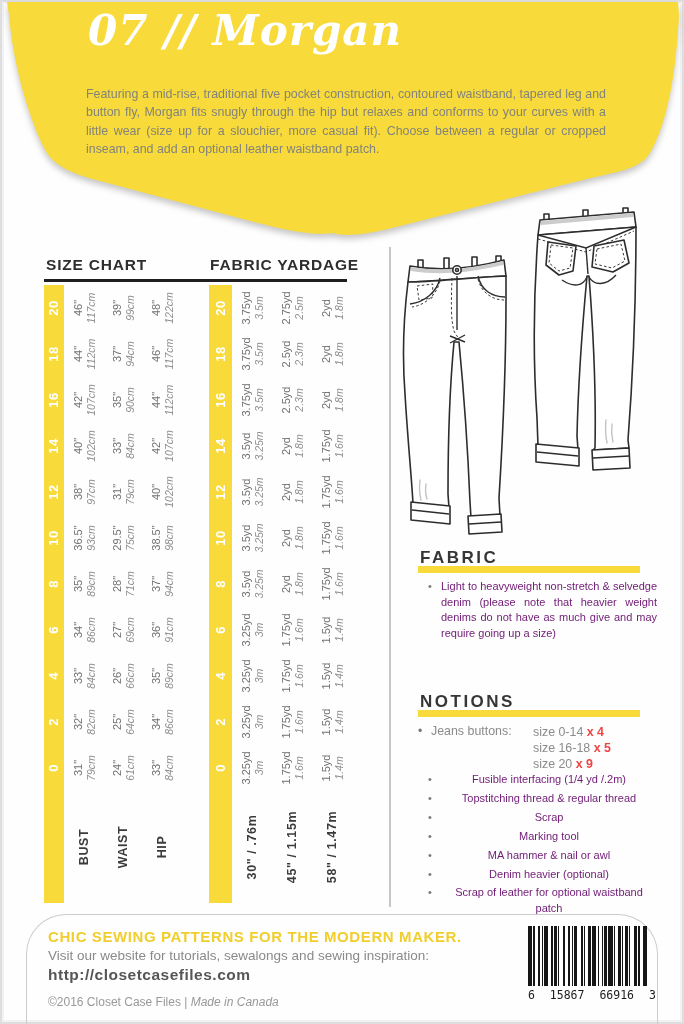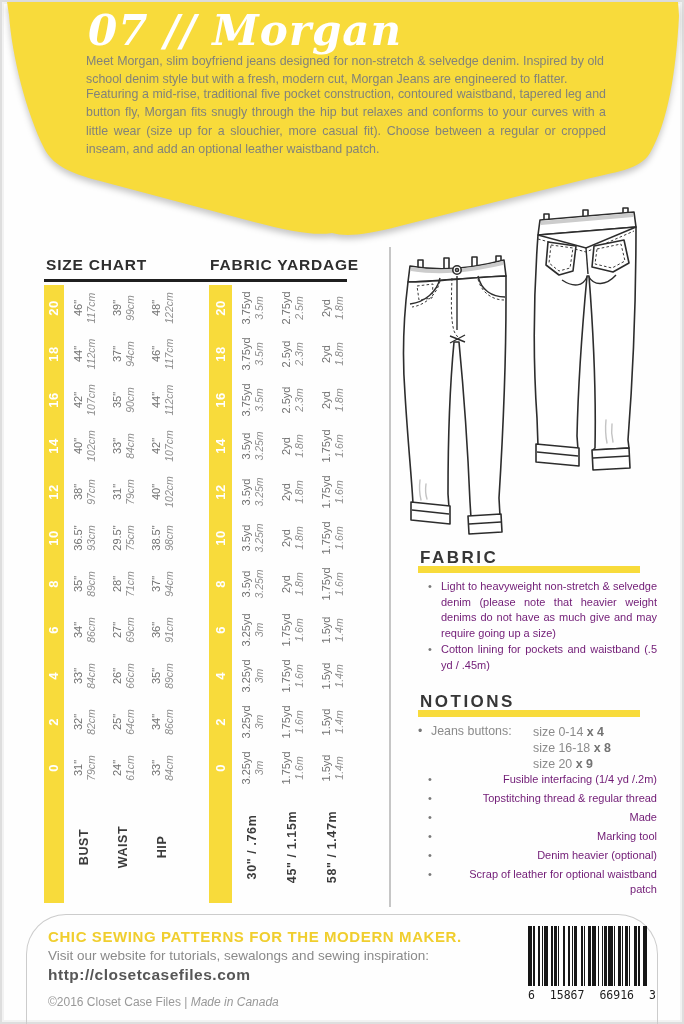--- a/index.html
+++ b/index.html
@@ -52,27 +52,27 @@
   
   .jeans-svg{position:absolute;left:396px;top:198px;}
   .sec-head{
     position:absolute;left:420px;font-size:17px;font-weight:700;color:#363636;
     letter-spacing:2.5px;white-space:nowrap;
   }
   .sec-bar{position:absolute;left:418px;width:222px;height:7px;background:#F8DB3B;}
   .bullets{position:absolute;left:428px;width:229px;color:#701a75;font-size:11px;}
   .bullets .bi{position:relative;padding-left:13px;text-align:justify;line-height:1.43;}
   .bullets .bi:before{content:"\2022";position:absolute;left:0;top:0;color:#777;}
-  .notion-list .bi{margin-bottom:3.2px;text-align:right;}
+  .notion-list .bi{margin-bottom:3.2px;text-align:center;}
   .jb-row{position:absolute;left:418px;width:229px;font-size:12.4px;color:#8b8b8b;}
   .jb-label{position:relative;padding-left:13px;}
   .jb-label:before{content:"\2022";position:absolute;left:0;top:0;color:#777;}
   .jb-sizes{position:absolute;left:115px;top:0;width:114px;}
   .jb-sizes div{line-height:16px;white-space:nowrap;}
-  .jb-qty{font-weight:700;color:#737373;}
+  .jb-qty{font-weight:700;color:#ef4444;}
   
   .footer-panel{
     position:absolute;left:26px;top:914px;width:630px;height:120px;
     border:1.5px solid #cccccc;border-bottom:none;border-radius:40px 40px 0 0;
   }
   .tagline{
     position:absolute;left:48px;top:928px;font-size:15px;font-weight:700;
     color:#F0CE2E;letter-spacing:0.6px;white-space:nowrap;
   }
   .visit{position:absolute;left:48px;top:948px;font-size:13.5px;color:#8a8a8a;white-space:nowrap;}
@@ -105,21 +105,20 @@
          C 640 170 614 172 583 180
          L 400 226
          C 365 235 346 237 332 233
          C 315 236 289 231 254 222
          L 100 181
          C 68 173 52 164 44 148
          C 26 112 12 56 9 15 Z"></path>
   </svg>
 
   <div class="title">07 // Morgan</div>
-  <div class="intro p1">Meet Morgan, slim boyfriend jeans designed for non-stretch &amp; selvedge denim. Inspired by old school denim style but with a fresh, modern cut, Morgan Jeans are engineered to flatter.</div>
   <div class="intro p2">Featuring a mid-rise, traditional five pocket construction,  contoured waistband, tapered leg and button fly, Morgan fits snugly through the hip but relaxes and conforms to your curves with a little wear (size up for a slouchier, more casual fit). Choose between a regular or cropped inseam, and add an optional leather waistband patch.</div>
 
   <div class="divider"></div>
 
   <div class="tbl-head sc">SIZE CHART</div>
   <div class="tbl-head fy">FABRIC YARDAGE</div>
   <div class="head-rule"></div>
 
   <div class="grid sc">
       <div class="cell ycell">
@@ -732,38 +731,38 @@
       <path class="sld" d="M67 270 L99 268"></path>
       <path class="crease" d="M18 226 C17 234 18 242 19 246"></path>
       <path class="crease" d="M24 230 C23 237 24 242 25 245"></path>
     </g>
   </svg>
 
   <div class="sec-head" style="top:548px">FABRIC</div>
   <div class="sec-bar" style="top:566px"></div>
   <div class="bullets" style="top:579px">
     <div class="bi">Light to heavyweight non-stretch &amp; selvedge denim (please note that heavier weight denims do not have as much give and may require going up a size)</div>
-    <div class="bi">Cotton lining for pockets and waistband (.5 yd / .45m)</div>
   </div>
 
   <div class="sec-head" style="top:692px">NOTIONS</div>
   <div class="sec-bar" style="top:710px"></div>
   <div class="jb-row" style="top:724px">
     <div class="jb-label">Jeans buttons:</div>
     <div class="jb-sizes">
       <div><span>size 0-14</span> <span class="jb-qty">x 4</span></div>
-      <div><span>size 16-18</span> <span class="jb-qty">x 8</span></div>
+      <div><span>size 16-18</span> <span class="jb-qty">x 5</span></div>
       <div><span>size 20</span> <span class="jb-qty">x 9</span></div>
     </div>
   </div>
   <div class="bullets notion-list" style="top:772px">
     <div class="bi">Fusible interfacing (1/4 yd /.2m)</div>
     <div class="bi">Topstitching thread &amp; regular thread</div>
-    <div class="bi">Made</div>
+    <div class="bi">Scrap</div>
     <div class="bi">Marking tool</div>
+    <div class="bi">MA hammer &amp; nail or awl</div>
     <div class="bi">Denim heavier (optional)</div>
     <div class="bi">Scrap of leather for optional waistband patch</div>
   </div>
 
   <div class="footer-panel"></div>
   <div class="tagline">CHIC SEWING PATTERNS FOR THE MODERN MAKER.</div>
   <div class="visit">Visit our website for tutorials, sewalongs and sewing inspiration:</div>
   <div class="url">http://closetcasefiles.com</div>
   <div class="copyright">
     <span>©2016 Closet Case Files | </span><span class="mic">Made in Canada</span>

